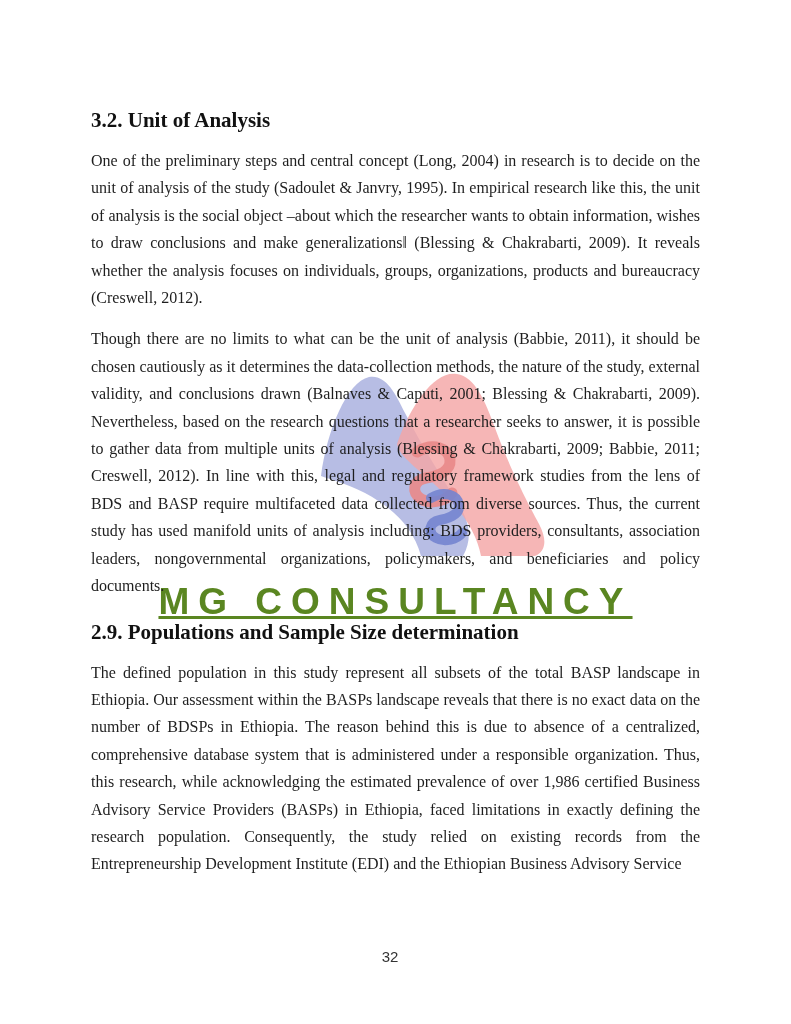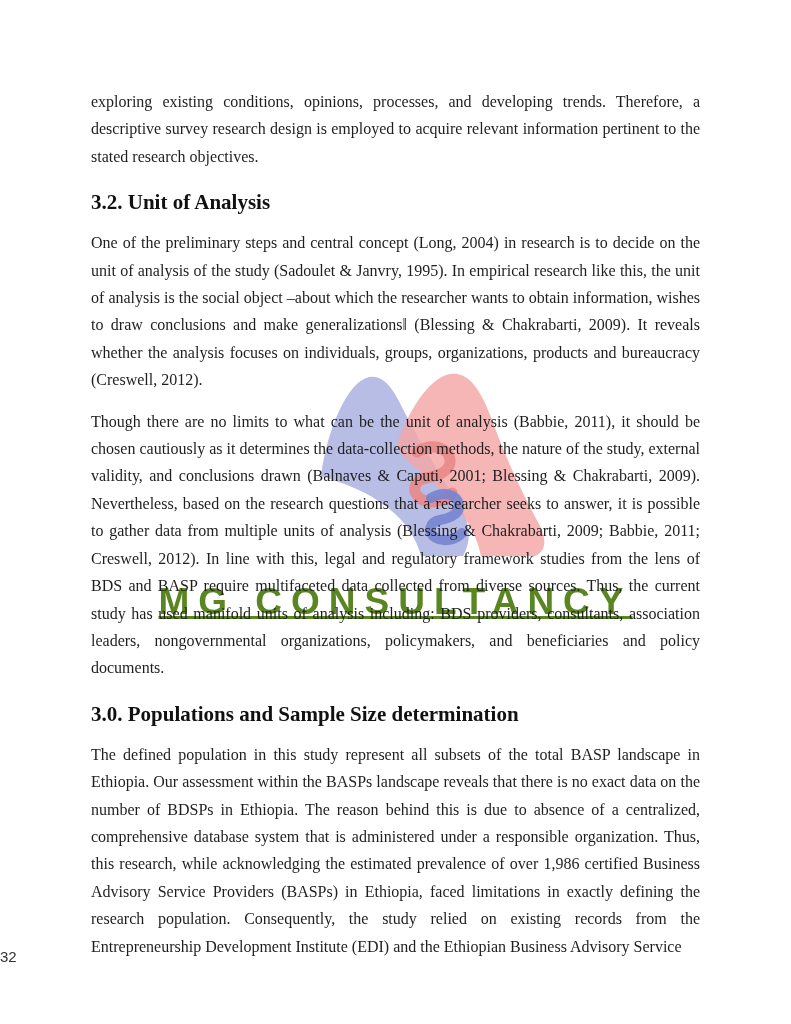--- a/index.html
+++ b/index.html
@@ -45,21 +45,21 @@
     font-size: 21px;
     font-weight: bold;
     color: #111111;
     line-height: 27px;
     margin: 19px 0 13px 0;
   }
   .page-footer {
     position: absolute;
     left: 0; right: 11px;
     bottom: 58px;
-    text-align: left;
+    text-align: center;
     z-index: 1;
   }
   .page-number {
     font-family: "Liberation Sans", sans-serif;
     font-size: 15px;
     color: #333333;
   }
 </style>
 </head>
 <body>
@@ -70,25 +70,24 @@
     <svg class="wm-logo" viewBox="0 0 255 195" aria-hidden="true">
       <path fill-opacity="0.82" d="M16,110 C22,64 42,16 64,11 C80,8 90,26 100,47 C117,80 138,113 154,139 C164,155 168,172 158,190 L116,190 C108,160 86,141 60,127 C40,117 24,113 16,110 Z" fill="#a7aede"></path>
       <path fill-opacity="0.82" d="M92,78 C106,38 130,4 152,8 C170,11 180,34 190,62 C204,100 222,136 234,158 C243,175 240,186 230,190 L176,190 C170,158 146,132 118,108 C104,96 94,88 92,78 Z" fill="#f4a6a6"></path>
       <path fill="none" stroke-width="11" stroke-linecap="round" stroke-linejoin="round" opacity="0.9" d="M112,86 c16,-10 32,-4 33,8 c1,11 -12,16 -24,18 c-13,2 -15,15 -5,21 c10,6 25,2 31,-6" stroke="#e98888"></path>
       <path fill="none" stroke-width="10" stroke-linecap="round" stroke-linejoin="round" opacity="0.9" d="M126,132 c13,-8 27,-3 28,7 c1,9 -9,13 -19,15 c-11,2 -13,13 -4,18 c9,5 21,1 26,-5" stroke="#7484cf"></path>
     </svg>
     <div class="wm-text" style="color: #4d7c0f; text-decoration: underline;">MG CONSULTANCY</div>
   </div>
 
   <main class="content">
-    <p class="body-par">exploring existing conditions, opinions, processes, and developing trends. Therefore, a descriptive survey research design is employed to acquire relevant information pertinent to the stated research objectives.</p>
     <h2 class="sec-heading">3.2. Unit of Analysis</h2>
     <p class="body-par">One of the preliminary steps and central concept (Long, 2004) in research is to decide on the unit of analysis of the study (Sadoulet &amp; Janvry, 1995). In empirical research like this, the unit of analysis is the social object –about which the researcher wants to obtain information, wishes to draw conclusions and make generalizations‖ (Blessing &amp; Chakrabarti, 2009). It reveals whether the analysis focuses on individuals, groups, organizations, products and bureaucracy (Creswell, 2012).</p>
     <p class="body-par">Though there are no limits to what can be the unit of analysis (Babbie, 2011), it should be chosen cautiously as it determines the data-collection methods, the nature of the study, external validity, and conclusions drawn (Balnaves &amp; Caputi, 2001; Blessing &amp; Chakrabarti, 2009). Nevertheless, based on the research questions that a researcher seeks to answer, it is possible to gather data from multiple units of analysis (Blessing &amp; Chakrabarti, 2009; Babbie, 2011; Creswell, 2012). In line with this, legal and regulatory framework studies from the lens of BDS and BASP require multifaceted data collected from diverse sources. Thus, the current study has used manifold units of analysis including: BDS providers, consultants, association leaders, nongovernmental organizations, policymakers, and beneficiaries and policy documents.</p>
-    <h2 class="sec-heading">3.0. Populations and Sample Size determination</h2>
+    <h2 class="sec-heading">2.9. Populations and Sample Size determination</h2>
     <p class="body-par">The defined population in this study represent all subsets of the total BASP landscape in Ethiopia. Our assessment within the BASPs landscape reveals that there is no exact data on the number of BDSPs in Ethiopia. The reason behind this is due to absence of a centralized, comprehensive database system that is administered under a responsible organization. Thus, this research, while acknowledging the estimated prevalence of over 1,986 certified Business Advisory Service Providers (BASPs) in Ethiopia, faced limitations in exactly defining the research population. Consequently, the study relied on existing records from the Entrepreneurship Development Institute (EDI) and the Ethiopian Business Advisory Service</p>
   </main>
 
   <footer class="page-footer">
     <span class="page-number">32</span>
   </footer>
 
 </div>
 
 </body></html>

